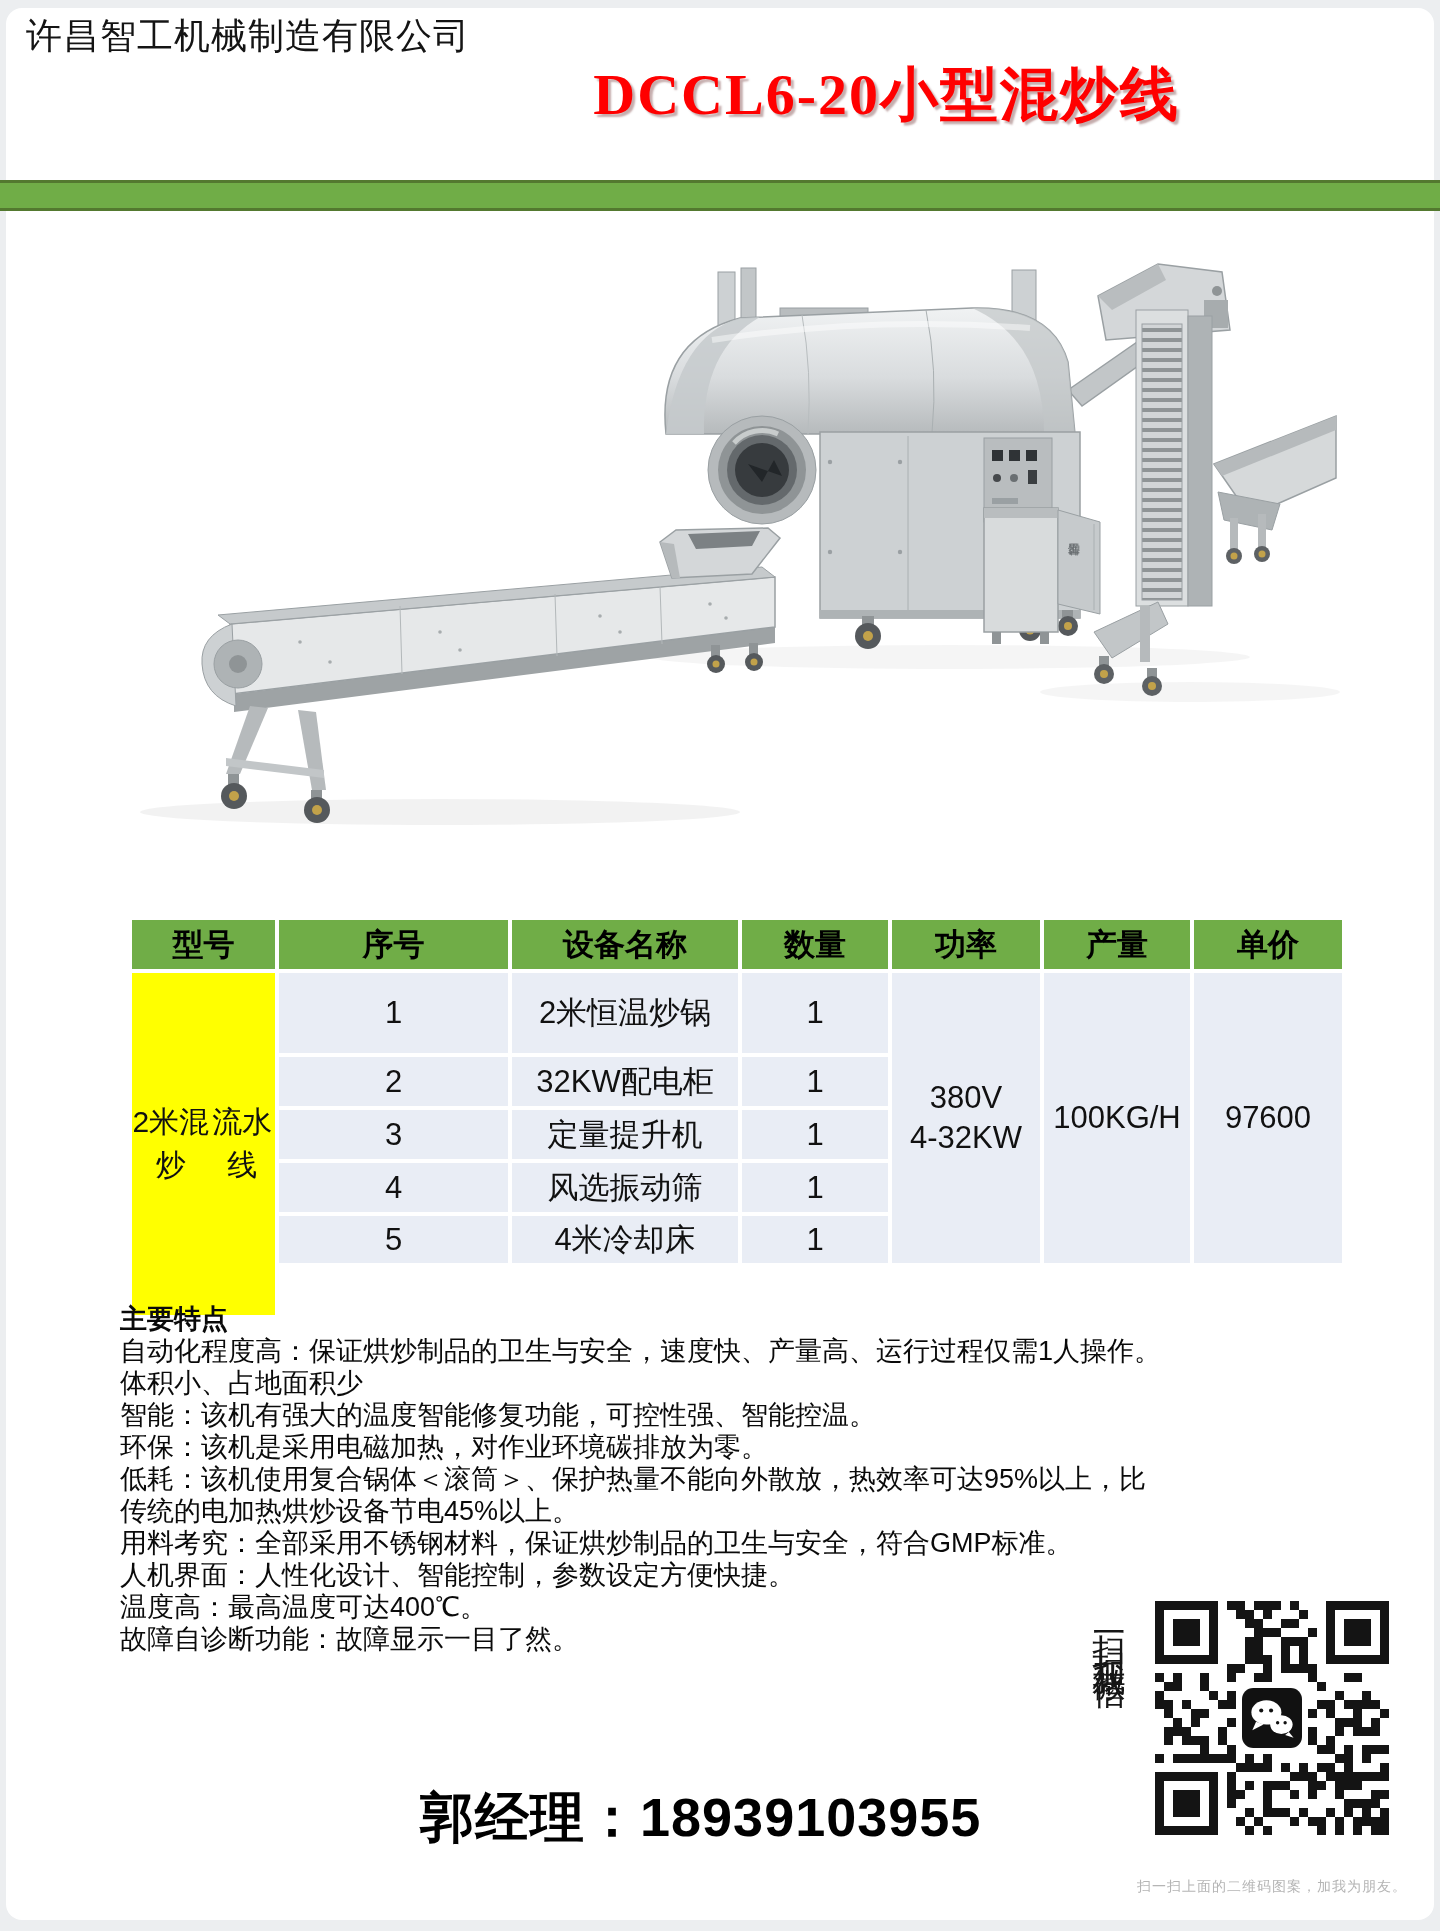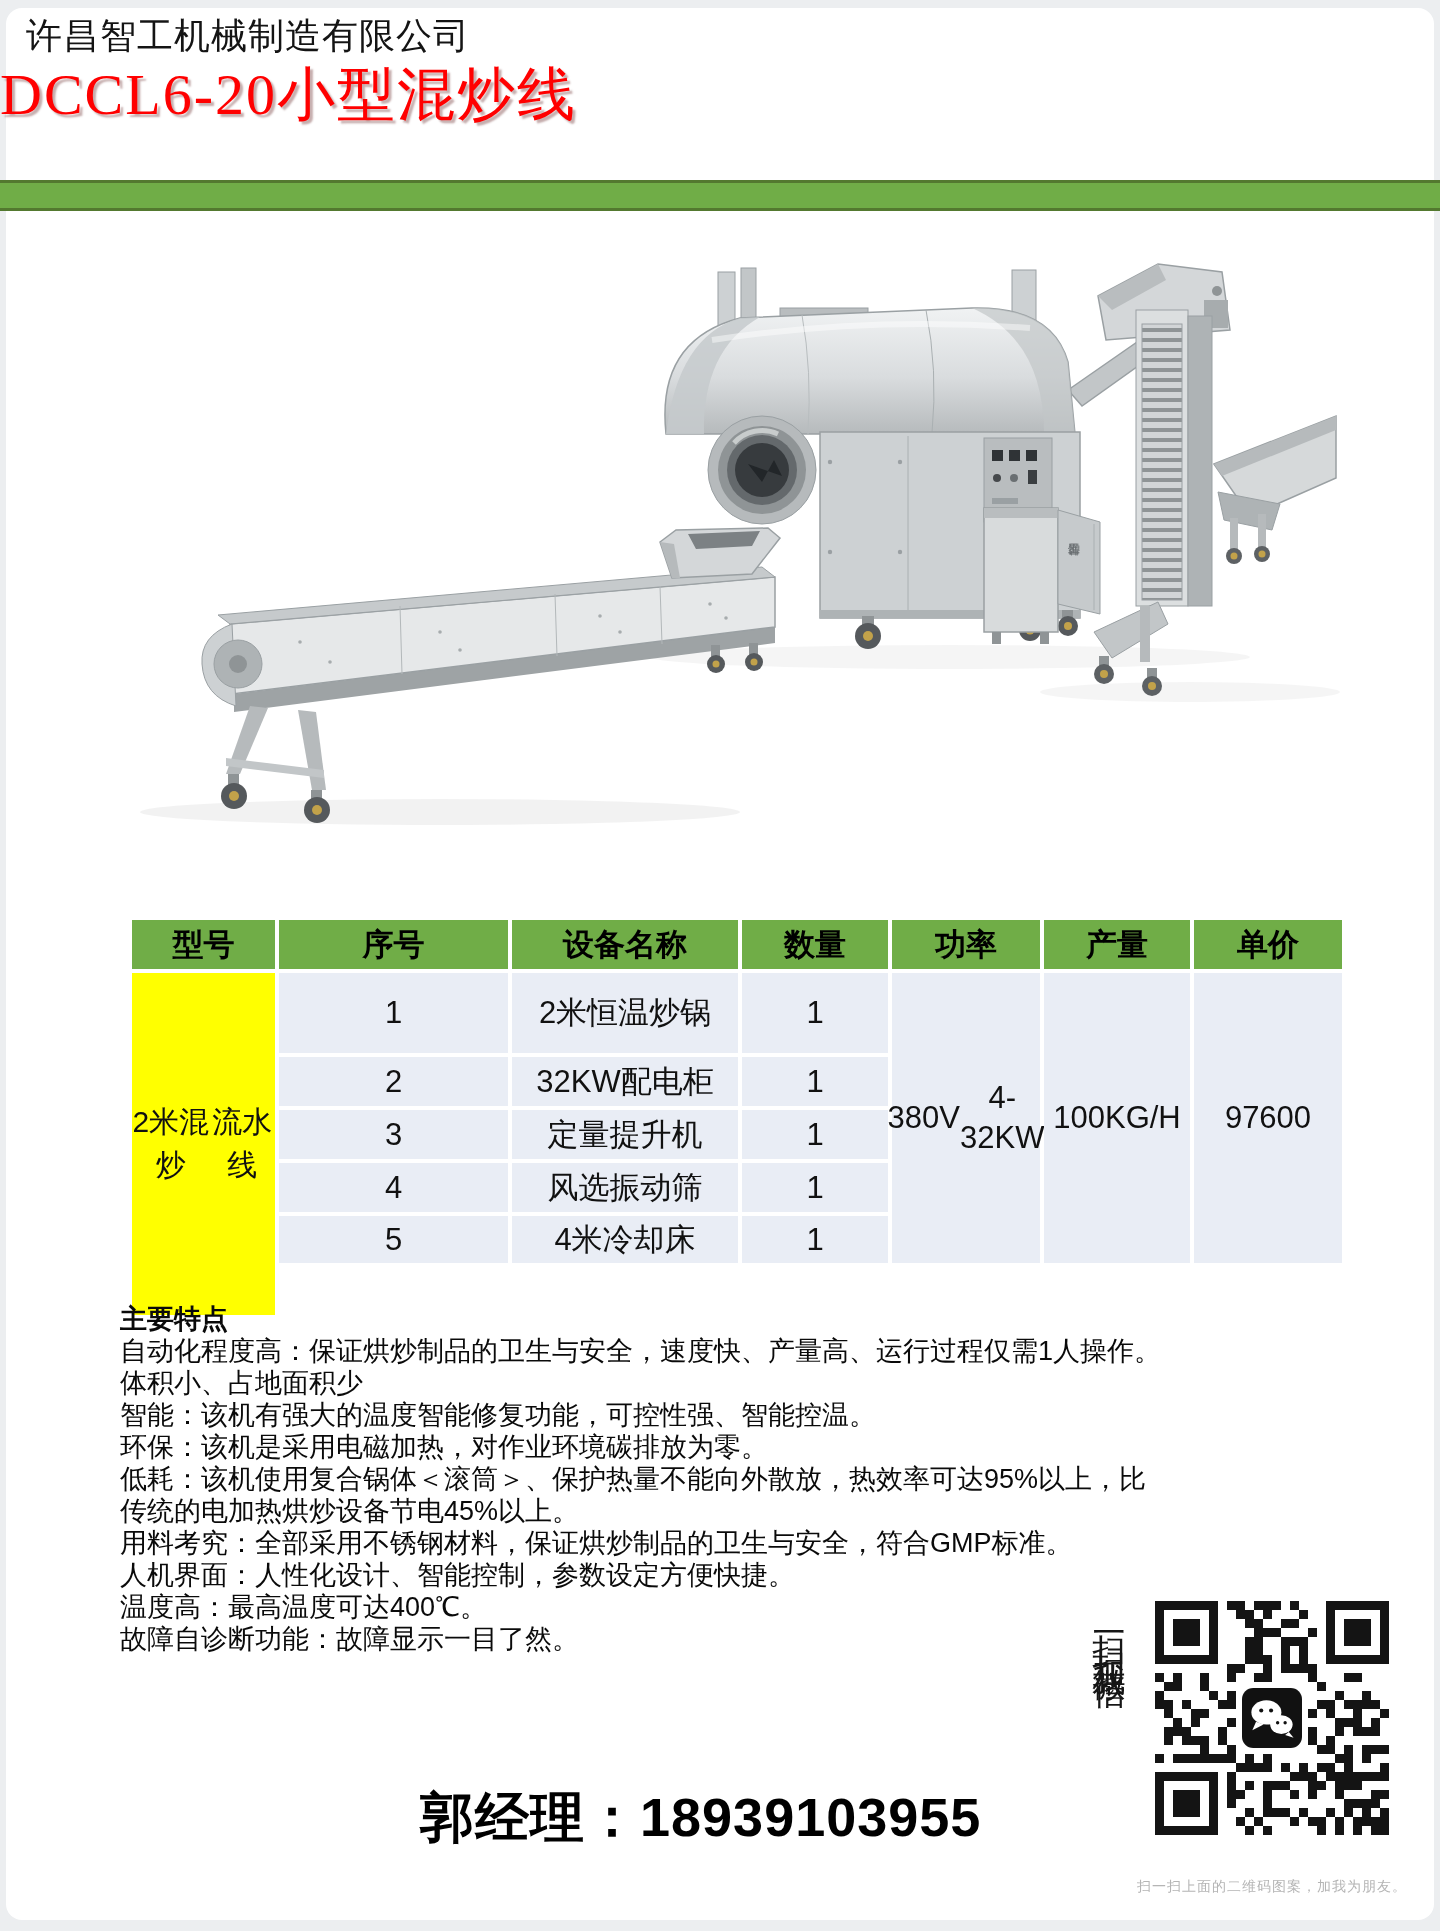--- a/index.html
+++ b/index.html
@@ -10,22 +10,22 @@
   }
   .card{
     position:absolute;left:6px;top:8px;width:1428px;height:1912px;
     background:#ffffff;border-radius:16px;
   }
   .company{
     position:absolute;left:26px;top:12px;font-size:36px;font-weight:500;
     color:#141414;letter-spacing:1px;white-space:nowrap;
   }
   .title{
-    position:absolute;left:0;top:56px;width:1180px;text-align:left;
-    font-family:"Liberation Serif", serif;font-weight:400;font-size:58px;
+    position:absolute;left:0;top:56px;width:1180px;text-align:right;
+    font-family:"Liberation Serif", serif;font-weight:700;font-size:58px;
     color:var(--title_red,#FF0000);letter-spacing:2px;white-space:nowrap;
     text-shadow:3px 3px 2px rgba(90,20,20,.35);
   }
   .greenbar{
     position:absolute;left:0;top:180px;width:1440px;height:31px;
     background:var(--accent_green,#70AD47);
     border-top:3px solid var(--accent_green_dark,#53792F);
     border-bottom:3px solid var(--accent_green_dark,#53792F);
     box-sizing:border-box;
   }
@@ -35,21 +35,21 @@
     position:absolute;left:132px;top:920px;
     display:grid;
     grid-template-columns:143px 229px 226px 146px 148px 146px 148px;
     grid-template-rows:49px 80px 49px 49px 49px 47px 48px;
     gap:4px;font-size:31px;
   }
   .spec-table>div{display:flex;align-items:center;justify-content:center;text-align:center;}
   .th{background:var(--accent_green,#70AD47);font-weight:700;color:#000;}
   .cell{background:var(--table_cell_bg,#E9EDF5);}
   .model{background:var(--highlight_yellow,#FFFF00);flex-direction:row;line-height:1.42;font-size:30px;}
-  .two-line{flex-direction:row;line-height:1.3;}
+  .two-line{flex-direction:column;line-height:1.3;}
   
   .features{position:absolute;left:120px;top:1303px;width:1110px;font-size:27px;line-height:32px;color:#0a0a0a;}
   .feat-title{font-weight:700;}
   .feat-line{white-space:nowrap;}
   
   .contact{
     position:absolute;left:420px;top:1782px;font-size:54px;font-weight:700;
     letter-spacing:1px;color:#000;white-space:nowrap;
   }
   

